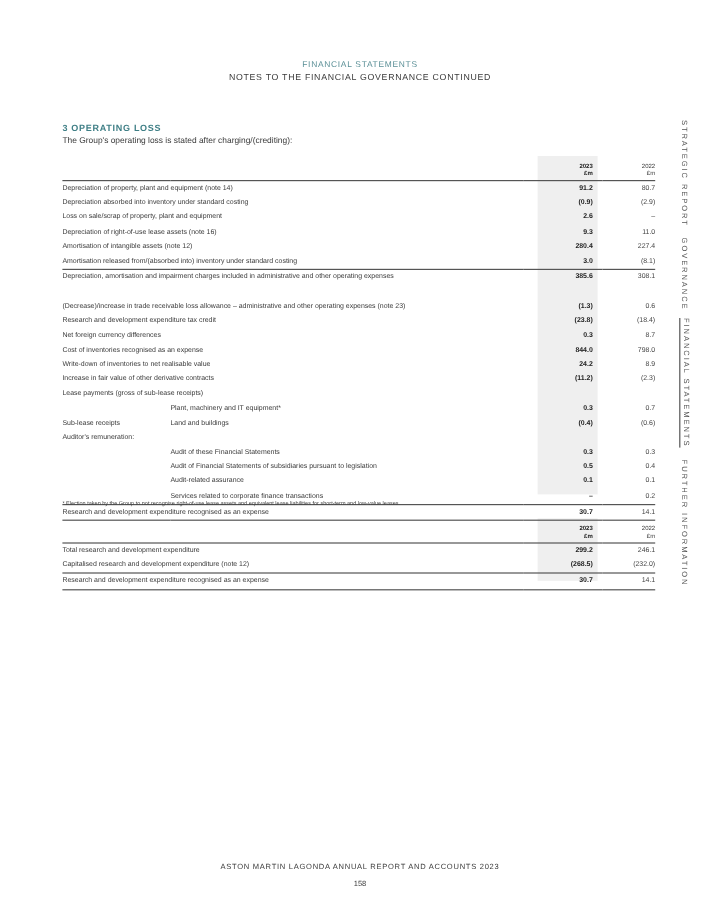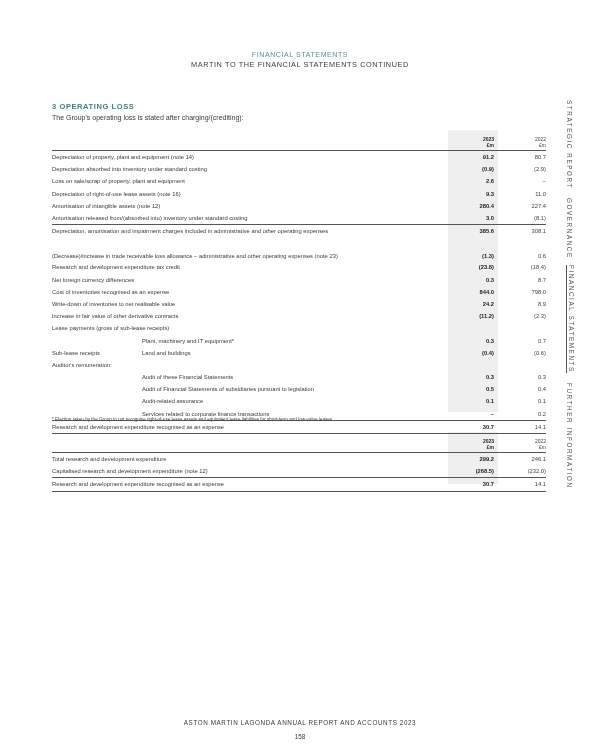--- a/index.html
+++ b/index.html
@@ -25,21 +25,21 @@
   .footnote { position:absolute; left:52px; top:417px; font-size:4.6px; color:#444; }
   .side { position:absolute; left:566px; writing-mode:vertical-rl; font-size:6.3px; letter-spacing:1.6px; color:#555; }
   .side.active { border-left:1px solid #555; padding-left:1px; }
   .foot1 { position:absolute; left:0; width:600px; top:719px; text-align:center; font-size:6.3px; letter-spacing:0.6px; color:#3a3a3a; }
   .foot2 { position:absolute; left:0; width:600px; top:733px; text-align:center; font-size:6.3px; color:#3a3a3a; }
 </style>
 </head>
 <body>
 
 <div class="hdr hdr1">FINANCIAL STATEMENTS</div>
-<div class="hdr hdr2">MARTIN TO THE FINANCIAL STATEMENTS CONTINUED</div>
+<div class="hdr hdr2">NOTES TO THE FINANCIAL GOVERNANCE CONTINUED</div>
 
 <div class="sec-title">3 OPERATING LOSS</div>
 <div class="intro">The Group's operating loss is stated after charging/(crediting):</div>
 
 <div class="shade" style="top:130px;height:282px;"></div>
 <div class="shade" style="top:432px;height:52px;"></div>
 
 <table style="top:130px;">
   <tbody id="t1body">
     <tr class="colhead">

